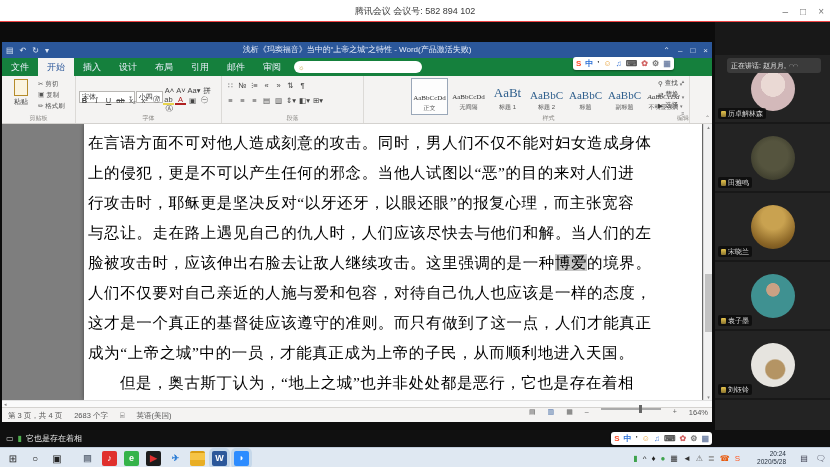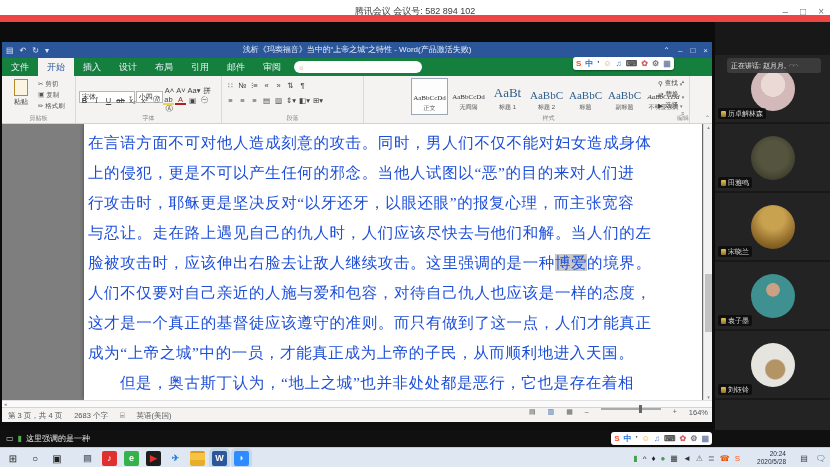--- a/index.html
+++ b/index.html
@@ -2,21 +2,21 @@
 <html><head>
 <meta charset="utf-8">
 <style>
   * { margin:0; padding:0; box-sizing:border-box; }
   html,body { background:#000; }
   body { font-family:"Liberation Sans", sans-serif; }
   #root { position:relative; width:830px; height:467px; overflow:hidden; background:#000; }
   .abs { position:absolute; }
 
   
-  #tm-titlebar { left:0; top:0; width:830px; height:22px; background:#ffffff; border-bottom:7px solid #ef4444; }
+  #tm-titlebar { left:0; top:0; width:830px; height:22px; background:#ffffff; border-bottom:1px solid #ef4444; }
   #tm-title { left:0; right:0; top:0; height:22px; line-height:22px; text-align:center; font-size:9px; color:#3a3a3a; }
   #tm-controls { right:6px; top:0; height:22px; display:flex; align-items:center; gap:12px; color:#777; font-size:10px; }
   #tm-controls span { cursor:default; }
 
   
   #main { left:0; top:22px; width:830px; height:408px; background:#0c0c0c; }
 
   
   #word { left:2px; top:20px; width:710px; height:380px; background:#f4f3f2; }
   #w-titlebar { left:0; top:0; width:710px; height:16px; background:#2b579a; color:#eaf0fa; }
@@ -68,21 +68,21 @@
   .style-label { font-size:6px; color:#555; margin-top:2px; }
   #styles-scroll { position:absolute; right:2px; top:2px; width:8px; height:38px; display:flex; flex-direction:column; justify-content:space-between; align-items:center; font-size:5px; color:#777; }
   #edit-items { position:absolute; left:4px; top:3px; display:flex; flex-direction:column; gap:2px; font-size:6.5px; color:#444; }
   #edit-items .ei { display:flex; gap:2px; align-items:center; }
   #collapse-ribbon { position:absolute; right:2px; bottom:2px; font-size:6px; color:#777; }
 
   
   #w-doc { left:0; top:82px; width:710px; height:276px; background:#7e7e7e; overflow:hidden; }
   #page { position:absolute; left:82px; top:0; width:618px; height:276px; background:#ffffff; box-shadow:0 0 4px rgba(0,0,0,.45); }
   #doc-lines { position:absolute; left:4px; top:4px; width:606px; }
-  .doc-line { height:30px; line-height:30px; font-family:"Liberation Serif","DejaVu Serif",serif; font-size:15.5px; letter-spacing:0.6px; color:#1d4ed8; white-space:nowrap; overflow:hidden; }
+  .doc-line { height:30px; line-height:30px; font-family:"Liberation Serif","DejaVu Serif",serif; font-size:15.5px; letter-spacing:0.6px; color:#000000; white-space:nowrap; overflow:hidden; }
   .doc-line.indent { padding-left:32px; }
   .doc-line .hl { background:#c8c8c8; }
   #v-scroll { position:absolute; right:0; top:0; width:9px; height:276px; background:#f1f1f1; border-left:1px solid #d6d6d6; }
   #v-thumb { position:absolute; left:1px; top:150px; width:7px; height:58px; background:#c2c2c2; }
   #v-scroll .sarr { position:absolute; left:0; width:9px; text-align:center; font-size:5px; color:#888; }
 
   #h-scroll { left:0; top:358px; width:710px; height:7px; background:#fafafa; border-top:1px solid #e0e0e0; }
   #h-scroll .sarr { position:absolute; top:0; font-size:5px; color:#888; line-height:7px; }
 
   
@@ -421,21 +421,21 @@
       <span class="stext" data-name="speaking-indicator-text">正在讲话: 赵月月,</span>
       <span class="slogo" data-name="speaker-logo-icon">◠◠</span>
     </div>
 
   </div>
 
   <div id="share-banner" class="abs" data-name="screen-share-banner">
     <div id="share-left">
       <span class="bic" data-name="display-icon">▭</span>
       <span class="bic grn" data-name="mic-level-icon">▮</span>
-      <span id="share-text" data-name="share-banner-text">这里强调的是一种</span>
+      <span id="share-text" data-name="share-banner-text">它也是存在着相</span>
     </div>
     <div id="sogou-bottom" class="sogou-bar" data-name="sogou-input-bar">
         <span class="sg" data-name="sogou-logo-icon" style="color: rgb(255, 79, 42);">S</span>
         <span class="sg" data-name="input-mode-icon" style="color: rgb(42, 111, 214);">中</span>
         <span class="sg" data-name="punctuation-icon" style="color: rgb(68, 68, 68);">’</span>
         <span class="sg" data-name="emoji-icon" style="color: rgb(232, 163, 61);">☺</span>
         <span class="sg" data-name="voice-input-icon" style="color: rgb(74, 127, 214);">♫</span>
         <span class="sg" data-name="keyboard-icon" style="color: rgb(85, 85, 85);">⌨</span>
         <span class="sg" data-name="skin-icon" style="color: rgb(208, 96, 96);">✿</span>
         <span class="sg" data-name="toolbox-icon" style="color: rgb(119, 119, 119);">⚙</span>

